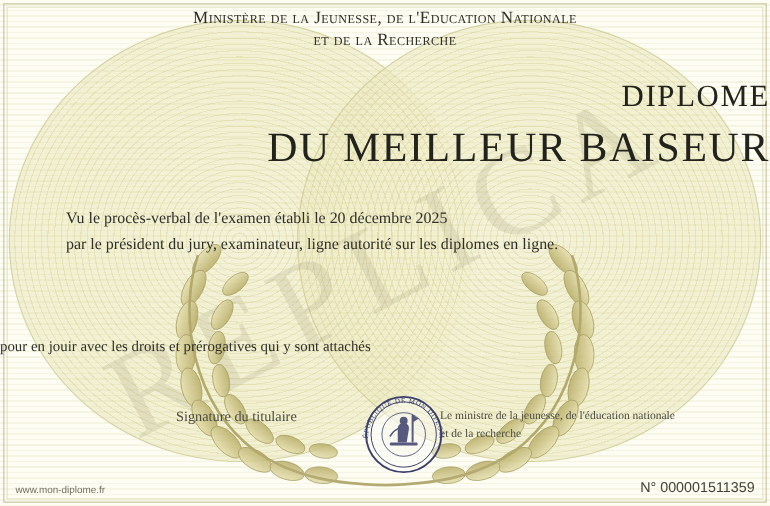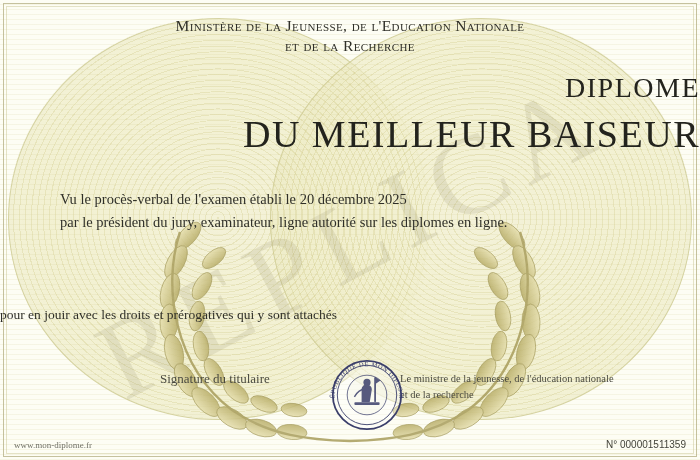--- a/index.html
+++ b/index.html
@@ -103,21 +103,21 @@
     transform: translateX(-50%);
     width: 420px;
     height: 250px;
     opacity: .85;
     pointer-events: none;
   }
 
   
   .ministry {
     position: absolute;
-    top: 16px;
+    top: 7px;
     left: 0; right: 0;
     text-align: center;
     font-variant: small-caps;
     font-size: 15.5px;
     letter-spacing: .4px;
     line-height: 20px;
     color: #2f2f28;
   }
   .title-main {
     position: absolute;
@@ -182,30 +182,30 @@
     top: 350px;
     width: 90px;
     height: 90px;
   }
 
   
   .footer-left {
     position: absolute;
     left: 14px;
     bottom: 10px;
-    font-family: Liberation Serif, serif;
+    font-family: Liberation Sans, sans-serif;
     font-size: 9px;
     color: #6f6f63;
   }
   .footer-right {
     position: absolute;
     right: 14px;
     bottom: 10px;
     font-family: "Liberation Sans", sans-serif;
-    font-size: 10px;
+    font-size: 13px;
     color: #43433a;
   }
 </style>
 </head>
 <body>
 
 <div id="certificate">
 
   <div class="bg-layer">
     <div class="ellipse ell-left"></div>

